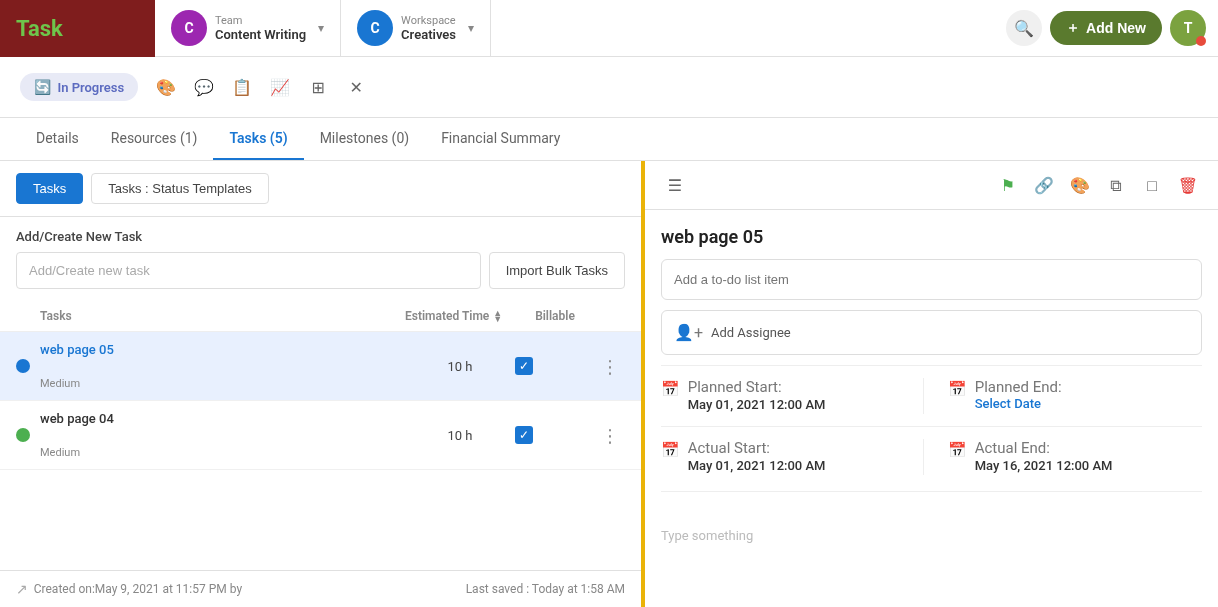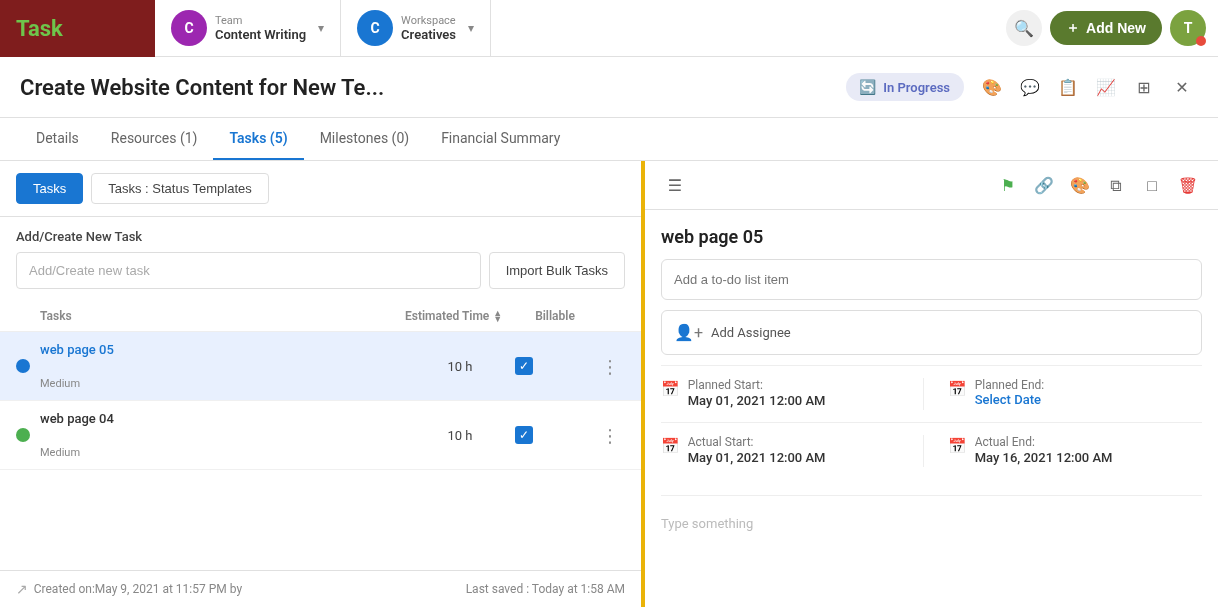--- a/index.html
+++ b/index.html
@@ -382,29 +382,28 @@
       margin-bottom: 4px;
     }
     .date-row + .date-row { margin-top: 10px; }
     .date-field {
       display: flex;
       align-items: flex-start;
       gap: 8px;
       flex: 1;
     }
     .date-cal-icon { font-size: 15px; color: #888; margin-top: 2px; }
-    .date-label { font-size: 12px; color: #777; white-space: nowrap; }
+    .date-label { font-size: 15px; color: #777; white-space: nowrap; }
     .date-value { font-size: 13px; color: #333; font-weight: 500; line-height: 1.4; }
     .date-select { font-size: 13px; color: #1976d2; font-weight: 500; cursor: pointer; }
     .date-divider { width: 1px; background: #eee; align-self: stretch; }
 
     .comments-area {
       border-top: 1px solid #eee;
-      padding-top: 12px;
-      margin-top: 12px;
+      padding-top: 28px;
     }
     .comments-placeholder {
       font-size: 13px;
       color: #bbb;
       padding: 8px 0;
     }
 
     
     .sort-arrows { display: flex; flex-direction: column; line-height: 0.7; font-size: 9px; color: #888; }
   </style>
@@ -446,21 +445,20 @@
     </button>
     <div class="user-avatar-nav">
       <span>T</span>
     </div>
   </div>
 </div>
 
 <div class="main-content">
 
   <div class="page-header">
-    <h1 class="page-title">Create Website Content for New Te...</h1>
     <div class="status-badge">
       <span class="status-icon">🔄</span>
       <span>In Progress</span>
     </div>
     <div class="header-icons">
       <button class="header-icon-btn">🎨</button>
       <button class="header-icon-btn">💬</button>
       <button class="header-icon-btn">📋</button>
       <button class="header-icon-btn">📈</button>
       <button class="header-icon-btn">⊞</button>

